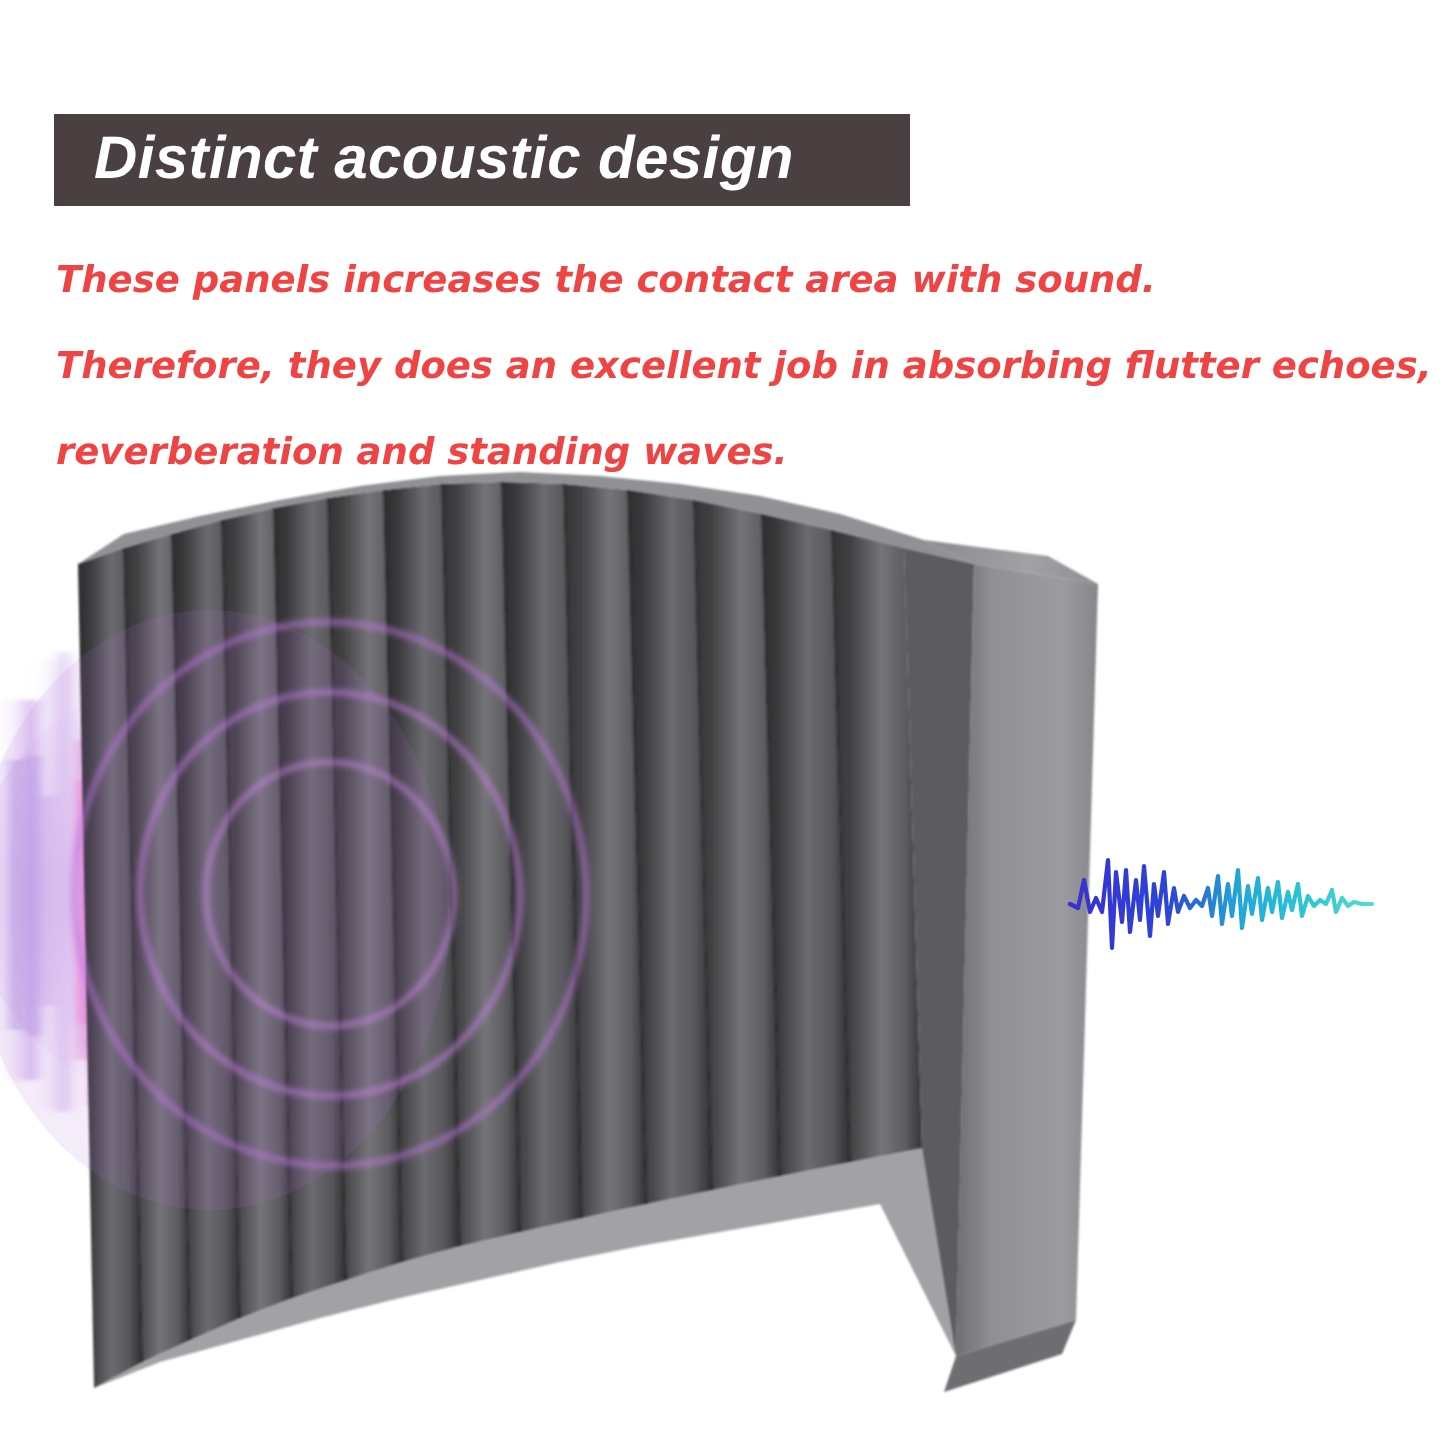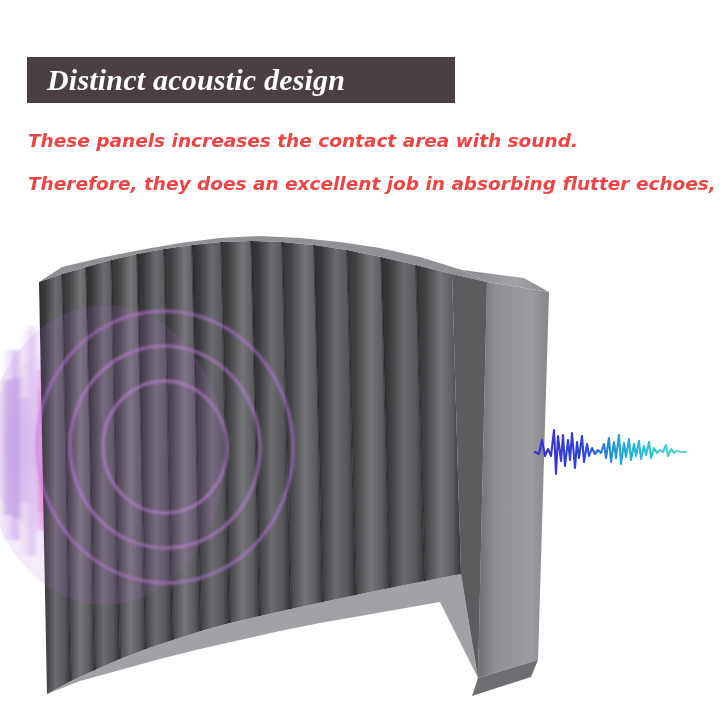--- a/index.html
+++ b/index.html
@@ -20,21 +20,21 @@
   #title-bar{
     position:absolute;
     left:27px; top:57px;
     width:428px; height:46px;
     background:#4a4042;
     display:flex; align-items:center;
     padding-left:20px;
   }
   #title-bar .t{
     color:#ffffff;
-    font-family:Liberation Serif, serif;
+    font-family:Liberation Sans, sans-serif;
     font-style:italic;
     font-weight:bold;
     font-size:30px;
     letter-spacing:.2px;
     white-space:nowrap;
   }
 
   
   #body-copy{
     position:absolute;
@@ -66,20 +66,21 @@
 
 <div id="page">
 
   <div id="title-bar">
     <span class="t">Distinct acoustic design</span>
   </div>
 
   <div id="body-copy">
     <p>These panels increases the contact area with sound.</p>
     <p>Therefore, they does an excellent job in absorbing flutter echoes,</p>
+    <p>reverberation and standing waves.</p>
   </div>
 
   <div id="artwork">
     <svg viewBox="0 0 720 490" xmlns="http://www.w3.org/2000/svg">
       <defs>
 
         <filter id="blurL" x="-30%" y="-30%" width="160%" height="160%">
           <feGaussianBlur stdDeviation="3.2 0.9"></feGaussianBlur>
         </filter>
         <filter id="blurL2" x="-30%" y="-30%" width="160%" height="160%">

